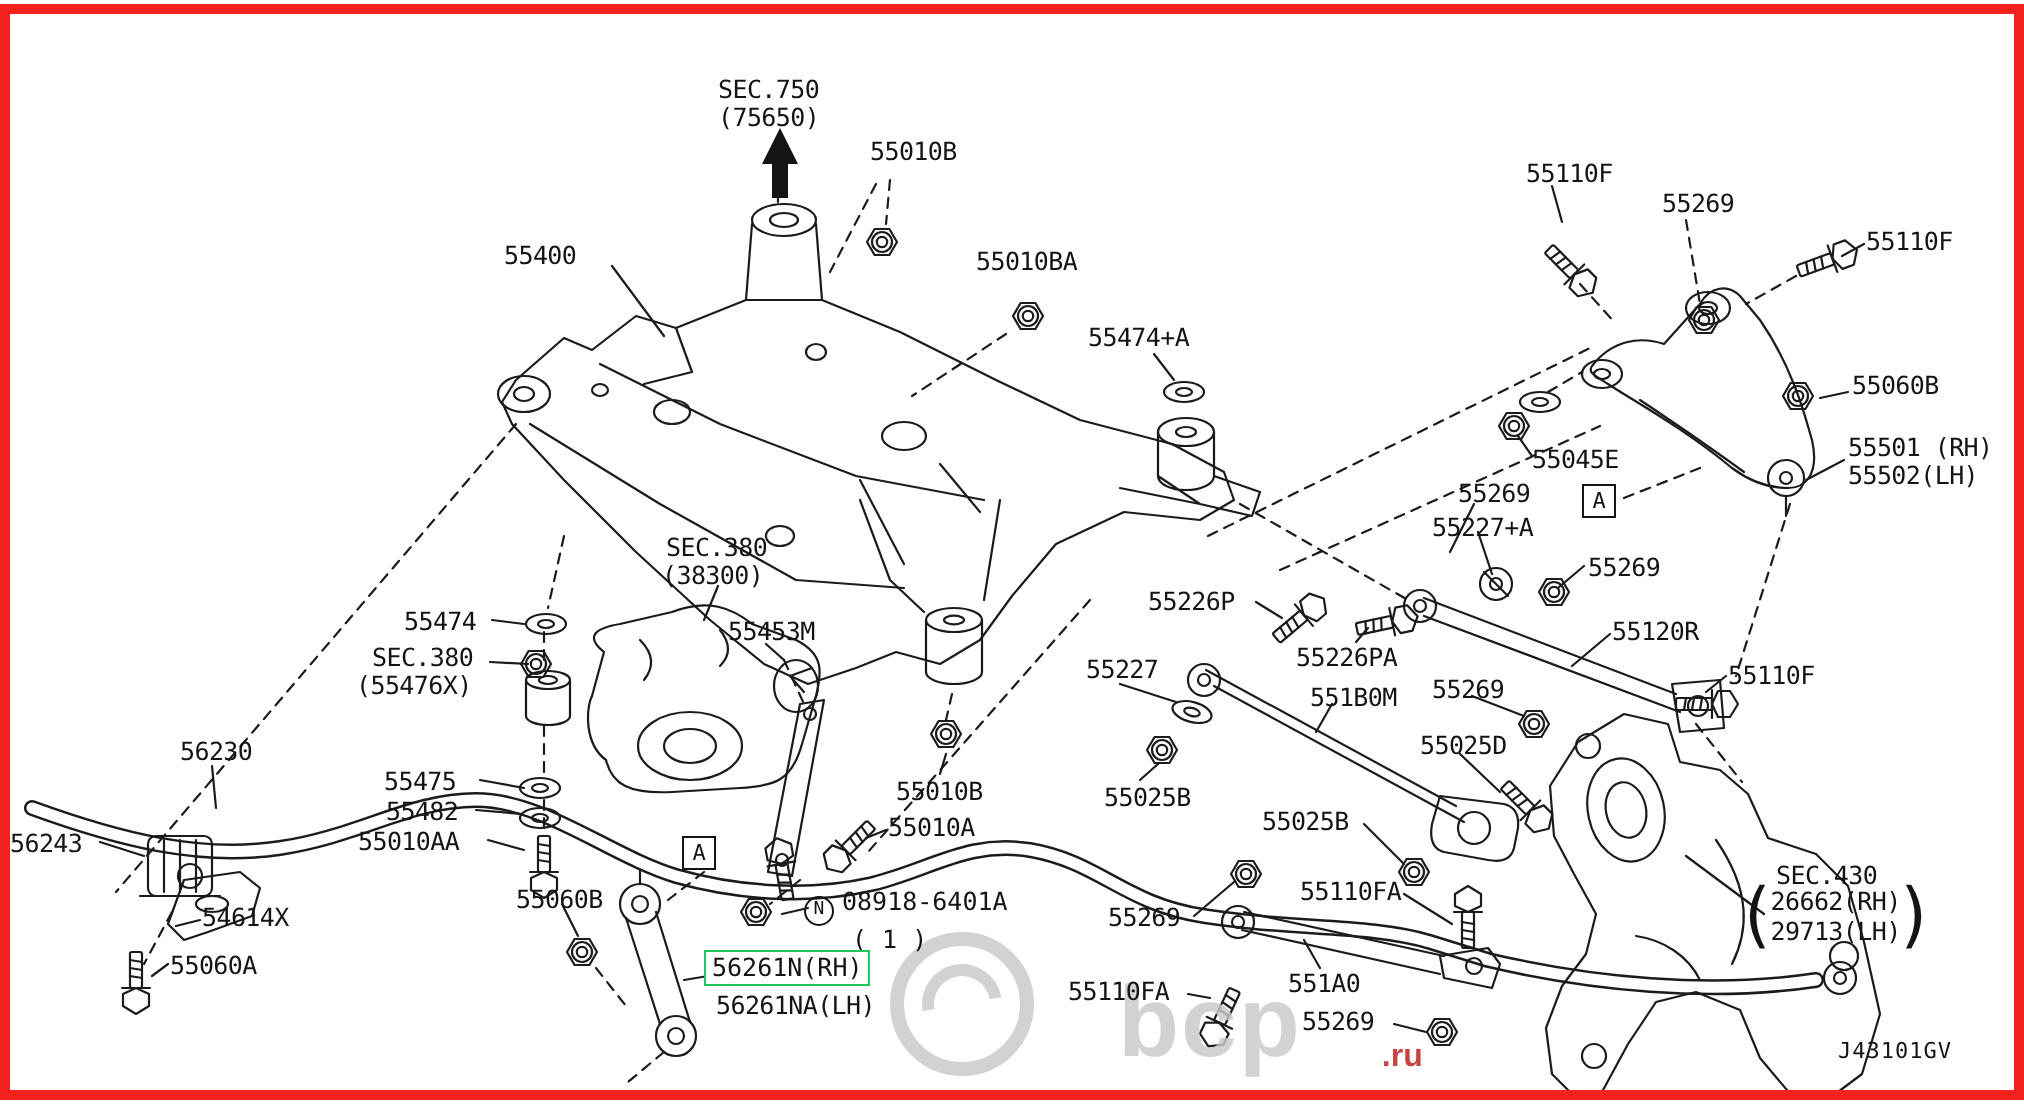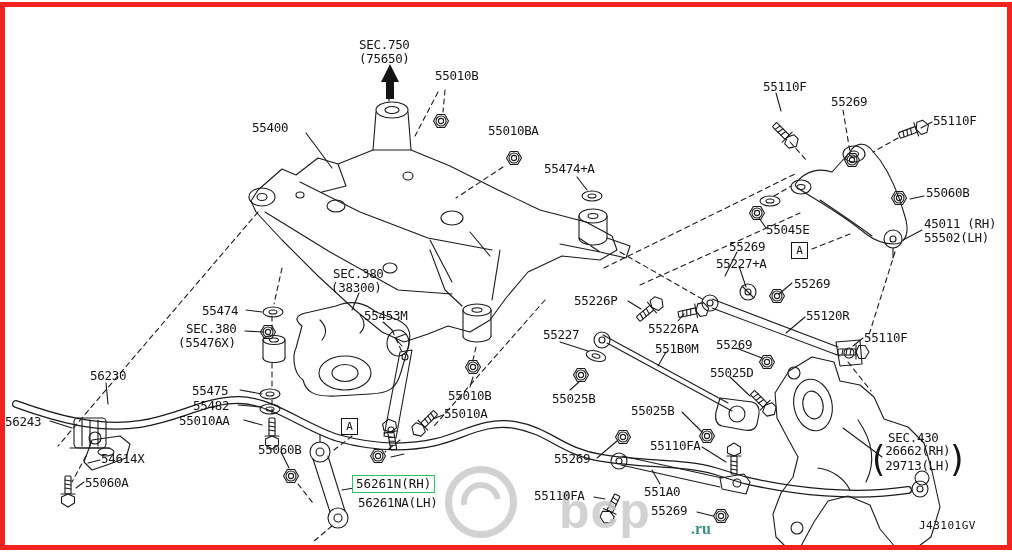--- a/index.html
+++ b/index.html
@@ -20,22 +20,22 @@
   .sec430wrap{position:absolute;display:flex;align-items:center;z-index:3;}
   .bigp{font-size:34px;font-weight:400;transform:scaleY(1.05);line-height:30px;font-family:"DejaVu Sans",sans-serif;color:#141414;}
   .stack{display:flex;flex-direction:column;font-size:12.5px;line-height:15px;letter-spacing:-0.3px;}
   .wm{position:absolute;left:445px;top:466px;display:flex;align-items:flex-end;z-index:2;opacity:0.82;gap:40px;}
   .wm-circle{width:58px;height:58px;border:7px solid #c9c9c9;border-radius:50%;position:relative;}
   .wm-circle:before{content:"";position:absolute;left:9px;top:9px;width:28px;height:28px;
          border:6px solid transparent;border-top-color:#c9c9c9;border-left-color:#c9c9c9;
          border-radius:50%;transform:rotate(35deg);}
   .wm-main{font-family:"Liberation Sans","DejaVu Sans",sans-serif;font-weight:bold;font-size:50px;
          line-height:54px;color:#c9c9c9;margin-left:2px;letter-spacing:1px;}
-  .wm-suffix{font-family:Liberation Serif, serif;font-weight:bold;font-size:16px;
-         color:#0f766e;margin-top:28px;}
+  .wm-suffix{font-family:Liberation Sans, sans-serif;font-weight:bold;font-size:16px;
+         color:#b91c1c;margin-top:28px;}
 </style>
 </head>
 <body>
 
 <div id="stage">
 
 <svg id="art" width="1012" height="552" viewBox="0 0 1012 552" stroke="#1b1b1b" stroke-width="1.1" fill="none" stroke-linecap="round" stroke-linejoin="round">
   <defs>
     <g id="nut">
           <polygon points="7.5,0 3.7,6.5 -3.7,6.5 -7.5,0 -3.7,-6.5 3.7,-6.5"></polygon>
@@ -235,21 +235,21 @@
 <div class="l" style="left:359px;top:38px">SEC.750</div>
 <div class="l" style="left:359px;top:52px">(75650)</div>
 <div class="l" style="left:435px;top:69px">55010B</div>
 <div class="l" style="left:252px;top:121px">55400</div>
 <div class="l" style="left:488px;top:124px">55010BA</div>
 <div class="l" style="left:544px;top:162px">55474+A</div>
 <div class="l" style="left:763px;top:80px">55110F</div>
 <div class="l" style="left:831px;top:95px">55269</div>
 <div class="l" style="left:933px;top:114px">55110F</div>
 <div class="l" style="left:926px;top:186px">55060B</div>
-<div class="l" style="left:924px;top:217px">45011 (RH)</div>
+<div class="l" style="left:924px;top:217px">55501 (RH)</div>
 <div class="l" style="left:924px;top:231px">55502(LH)</div>
 <div class="l" style="left:766px;top:223px">55045E</div>
 <div class="l" style="left:729px;top:240px">55269</div>
 <div class="l" style="left:716px;top:257px">55227+A</div>
 <div class="l" style="left:794px;top:277px">55269</div>
 <div class="l" style="left:806px;top:309px">55120R</div>
 <div class="l" style="left:864px;top:331px">55110F</div>
 <div class="l" style="left:333px;top:267px">SEC.380</div>
 <div class="l" style="left:331px;top:281px">(38300)</div>
 <div class="l" style="left:364px;top:309px">55453M</div>
@@ -281,20 +281,24 @@
 <div class="l" style="left:534px;top:489px">55110FA</div>
 <div class="l" style="left:358px;top:496px">56261NA(LH)</div>
 <div class="l" style="left:888px;top:431px">SEC.430</div>
 <div class="l code" style="left:919px;top:519px">J43101GV</div>
 
 <div class="hlbox" style="left:352px;top:475px">56261N(RH)</div>
 
 <div class="abox" style="left:791px;top:242px">A</div>
 <div class="abox" style="left:341px;top:418px">A</div>
 
+<div class="nnote" style="left:402px;top:444px">
+  <span class="ncirc">N</span><span>08918-6401A</span>
+  <div class="nqty">( 1 )</div>
+</div>
 
 <div class="sec430wrap" style="left:872px;top:443px">
   <span class="bigp">(</span>
   <span class="stack">
     <span>26662(RH)</span>
     <span>29713(LH)</span>
   </span>
   <span class="bigp">)</span>
 </div>
 

